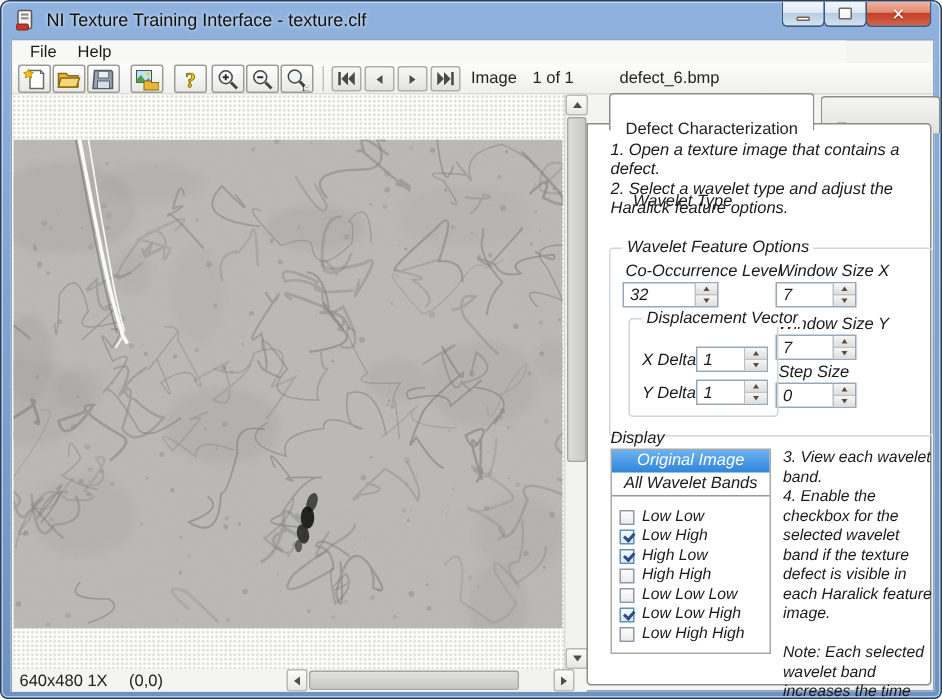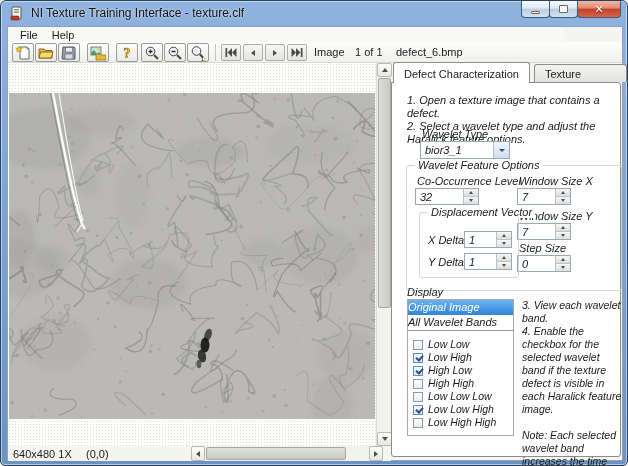--- a/index.html
+++ b/index.html
@@ -52,42 +52,42 @@
   .hthumb{left:15px;top:1px;width:140px;height:13px;background:linear-gradient(#e2e2df,#c8c8c4);}
   .vthumb{left:1px;top:15px;width:13px;height:230px;}
   .tri{width:0;height:0;}
   .tri.up{border-left:3.5px solid transparent;border-right:3.5px solid transparent;border-bottom:4px solid #4e4e4a;}
   .tri.down{border-left:3.5px solid transparent;border-right:3.5px solid transparent;border-top:4px solid #4e4e4a;}
   .tri.left{border-top:3.5px solid transparent;border-bottom:3.5px solid transparent;border-right:4px solid #4e4e4a;}
   .tri.right{border-top:3.5px solid transparent;border-bottom:3.5px solid transparent;border-left:4px solid #4e4e4a;}
   .statusrow{position:absolute;left:0;top:383px;width:383px;height:15px;background:#f4f4f2;border-top:1px solid #dedeil;}
   .status-text{position:absolute;top:2px;white-space:nowrap;color:#222;}
   
-  .tab{position:absolute;height:18px;top:63px;padding:0 10px;line-height:18px;
+  .tab{position:absolute;height:18px;top:63px;padding:12px 10px;line-height:18px;
     background:linear-gradient(#f4f4f2,#e2e2df);border:1px solid #8c8c8a;border-bottom:none;
-    border-radius:3px 3px 0 0;color:#222;}
+    border-radius:3px 3px 0 0;color:#222;margin-left:13px;}
   .tab.active{top:61px;height:21px;line-height:22px;background:#fff;z-index:5;}
   .tabpage{left:390px;top:81px;width:230px;height:375px;background:#fff;border:1px solid #8c8c8a;border-radius:0 3px 3px 3px;z-index:2;font-style:italic;}
   .pre{white-space:pre-line;}
   .instructions{left:15px;top:11px;width:212px;line-height:13px;}
   .lbl{position:absolute;white-space:nowrap;}
   .combo{position:absolute;left:28px;top:58px;width:90px;height:18px;border:1px solid #99a8b8;background:#fff;display:flex;}
   .combo-val{flex:1;padding:2px 0 0 4px;}
   .combo-btn{width:16px;height:16px;background:linear-gradient(#f2f7fc,#cfdcec);border-left:1px solid #aebdd0;display:flex;align-items:center;justify-content:center;}
   .group{position:absolute;border:1px solid #cfd6db;border-radius:3px;}
   .group-label{position:absolute;top:-7px;left:8px;background:#fff;padding:0 3px;white-space:nowrap;}
   .spin{position:absolute;height:17px;border:1px solid #99a8b8;background:#fff;display:flex;}
   .spin-val{flex:1;padding:2px 0 0 4px;}
   .spin-btns{width:15px;display:flex;flex-direction:column;border-left:1px solid #b7c2cc;}
   .spin-btns i{flex:1;display:flex;align-items:center;justify-content:center;background:linear-gradient(#f6f6f5,#dedede);}
   .spin-btns i+i{border-top:1px solid #c2c2c0;}
   .spin-btns .tri.up{border-left-width:2.5px;border-right-width:2.5px;border-bottom-width:3px;}
   .spin-btns .tri.down{border-left-width:2.5px;border-right-width:2.5px;border-top-width:3px;}
   .listbox{position:absolute;left:15px;top:216px;width:107px;height:137px;border:1px solid #a8a8a5;background:#fff;}
-  .mode-row{height:15px;line-height:15px;text-align:left;}
+  .mode-row{height:15px;line-height:15px;text-align:center;}
   .mode-row.selected{background:linear-gradient(#6cb2f2,#3084da);color:#fff;}
   .mode-sep{height:1px;background:#9b9b98;margin-bottom:7px;}
   .band-row{height:13px;display:flex;align-items:center;padding-left:5px;gap:5px;}
   .cb{position:relative;width:10px;height:10px;border:1px solid #8e9ba5;background:linear-gradient(#fdfdfd,#ececec);flex:0 0 auto;}
   .band-row.checked .cb{border-color:#5e8fc0;background:linear-gradient(#f6fafd,#dce9f5);}
   .band-row.checked .cb::after{content:"";position:absolute;left:1.5px;top:1px;width:5px;height:3px;
     border-left:2px solid #2c4d87;border-bottom:2px solid #2c4d87;transform:rotate(-48deg);}
   .band-label{line-height:11px;font-size:10.5px;}
   .side-text{left:130px;top:216px;width:100px;font-size:10.5px;line-height:13px;}
   .listbox .band-row:first-of-type{margin-top:0;}
@@ -197,21 +197,21 @@
     </div>
     <div class="navbtn" style="left:279px">
       <svg width="12" height="9" viewBox="0 0 12 9" fill="#4a4a46">
         <path d="M0.5,0 L4.9,4.5 L0.5,9 z"></path>
           <path d="M5,0 L9.4,4.5 L5,9 z"></path>
           <rect x="9.8" width="1.7" height="9"></rect>
       </svg>
     </div>
     <span class="tb-text" style="left:306px">Image</span>
     <span class="tb-text" style="left:347px">1 of 1</span>
-    <span class="tb-text" style="left:388px">defect_6.bmp</span>
+    <span class="tb-text" style="left:405px">defect_6.bmp</span>
   </div>
 
   <div class="abs viewer">
     <svg class="tex-image" viewBox="0 0 366 326" preserveAspectRatio="none">
       <defs>
         <filter id="grainF" x="0" y="0" width="100%" height="100%">
           <feTurbulence type="fractalNoise" baseFrequency="0.9" numOctaves="2" seed="3" stitchTiles="stitch"></feTurbulence>
           <feColorMatrix type="matrix" values="0 0 0 0 0.40  0 0 0 0 0.39  0 0 0 0 0.38  0 0 0 0.6 0"></feColorMatrix>
         </filter>
         <filter id="blurF" x="-20%" y="-20%" width="140%" height="140%">
@@ -510,26 +510,20 @@
   </div>
 
   <div class="tab active" style="left:392px">Defect Characterization</div>
   <div class="tab" style="left:533px">Texture Classifier</div>
 
   <div class="abs tabpage">
     <div class="abs instructions pre">1. Open a texture image that contains a defect.
 2. Select a wavelet type and adjust the Haralick feature options.</div>
 
     <span class="lbl" style="left:30px;top:45px">Wavelet Type</span>
-    <div class="combo">
-      <span class="combo-val">bior3_1</span>
-      <span class="combo-btn">
-          <span class="tri down" style="border-left-width:3px;border-right-width:3px;border-top-width:3.5px;border-top-color:#31507a"></span>
-        </span>
-    </div>
 
     <div class="group" style="left:14px;top:82px;width:216px;height:126px">
       <span class="group-label">Wavelet Feature Options</span>
 
       <span class="lbl" style="left:10px;top:9px">Co-Occurrence Level</span>
       <div class="spin" style="left:8px;top:22px;width:64px">
         <span class="spin-val">32</span>
         <span class="spin-btns">
             <i>
               <span class="tri up"></span>

